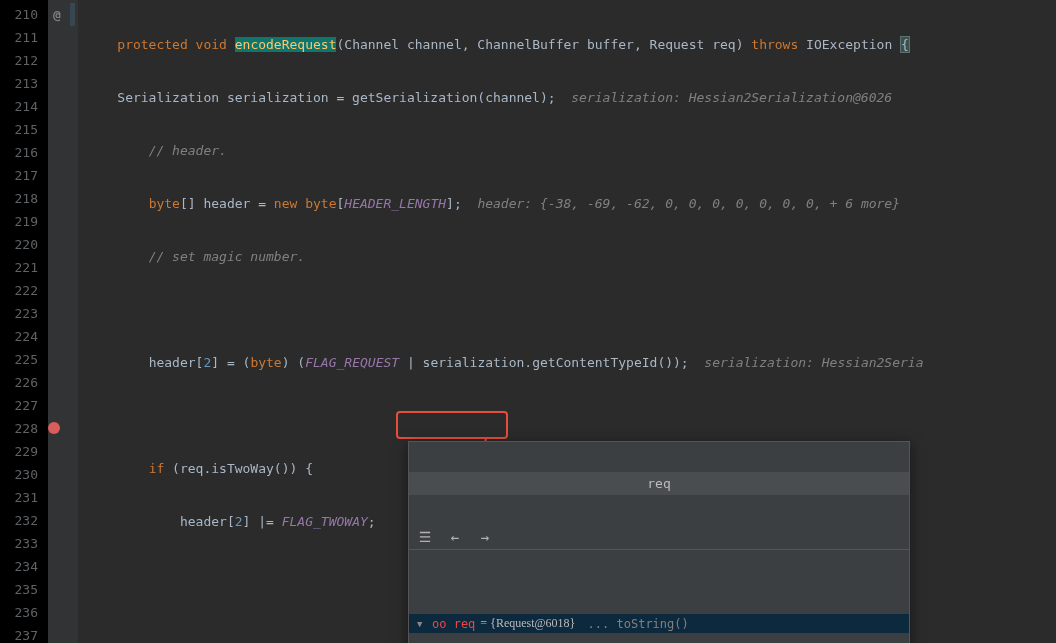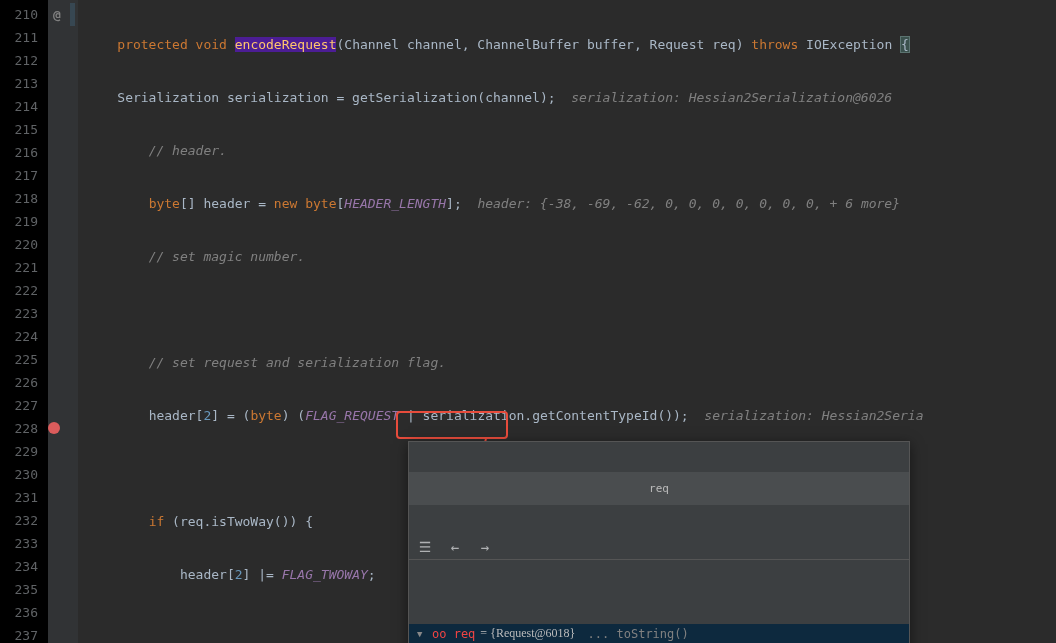--- a/index.html
+++ b/index.html
@@ -66,21 +66,21 @@
   padding: 3px 0;
   position: relative;
   white-space: pre;
 }
 .code-line {
   height: 23px;
   line-height: 23px;
   padding-left: 8px;
 }
 .kw { color: #cc7832; }
-.method-decl { color: #ffc66d; background: #4c1d95; }
+.method-decl { color: #ffc66d; background: #0f766e; }
 .const { color: #9876aa; font-style: italic; }
 .num { color: #6897bb; }
 .comment { color: #808080; font-style: italic; }
 .italic-method { font-style: italic; }
 
 .red-box {
   position: absolute;
   border: 2px solid #e74c3c;
   border-radius: 4px;
   pointer-events: none;
@@ -104,22 +104,22 @@
   width: 502px;
   background: #3c3f41;
   border: 1px solid #555;
   box-shadow: 0 3px 12px rgba(0,0,0,0.5);
   z-index: 100;
 }
 .popup-title {
   background: #4a4d4f;
   color: #bbb;
   text-align: center;
-  padding: 10px;
-  font-size: 11px;
+  padding: 4px;
+  font-size: 13px;
 }
 .popup-toolbar {
   background: #3c3f41;
   border-bottom: 1px solid #555;
   padding: 4px 8px;
   display: flex;
   gap: 14px;
   align-items: center;
 }
 .popup-toolbar .tool-icon {
@@ -256,21 +256,20 @@
       <div class="strip-line"></div>
   </div>
 
   <div class="code-area">
     <div class="code-line">    <span class="kw">protected</span> <span class="kw">void</span> <span class="method-decl">encodeRequest</span><span>(Channel channel, ChannelBuffer buffer, Request req)</span> <span class="kw">throws</span> <span>IOException</span> <span class="brace-match">{</span></div>
     <div class="code-line"><span>    Serialization serialization = getSerialization(channel);  </span><span class="comment">serialization: Hessian2Serialization@6026</span></div>
     <div class="code-line">        <span class="comment">// header.</span></div>
     <div class="code-line">        <span class="kw">byte</span><span>[] header = </span><span class="kw">new</span> <span class="kw">byte</span><span>[</span><span class="const">HEADER_LENGTH</span><span>];  </span><span class="comment">header: {-38, -69, -62, 0, 0, 0, 0, 0, 0, 0, + 6 more}</span></div>
     <div class="code-line">        <span class="comment">// set magic number.</span></div>
     <div class="code-line"></div>
-    <div class="code-line">        <span class="comment">// set request and serialization flag.</span></div>
     <div class="code-line">        <span>header[</span><span class="num">2</span><span>] = (</span><span class="kw">byte</span><span>) (</span><span class="const">FLAG_REQUEST</span><span> | serialization.getContentTypeId());  </span><span class="comment">serialization: Hessian2Seria</span></div>
     <div class="code-line"></div>
     <div class="code-line">        <span class="kw">if</span><span> (req.isTwoWay()) {</span></div>
     <div class="code-line">        <span>    header[</span><span class="num">2</span><span>] |= </span><span class="const">FLAG_TWOWAY</span><span>;</span></div>
     
     
     
     
     
     

